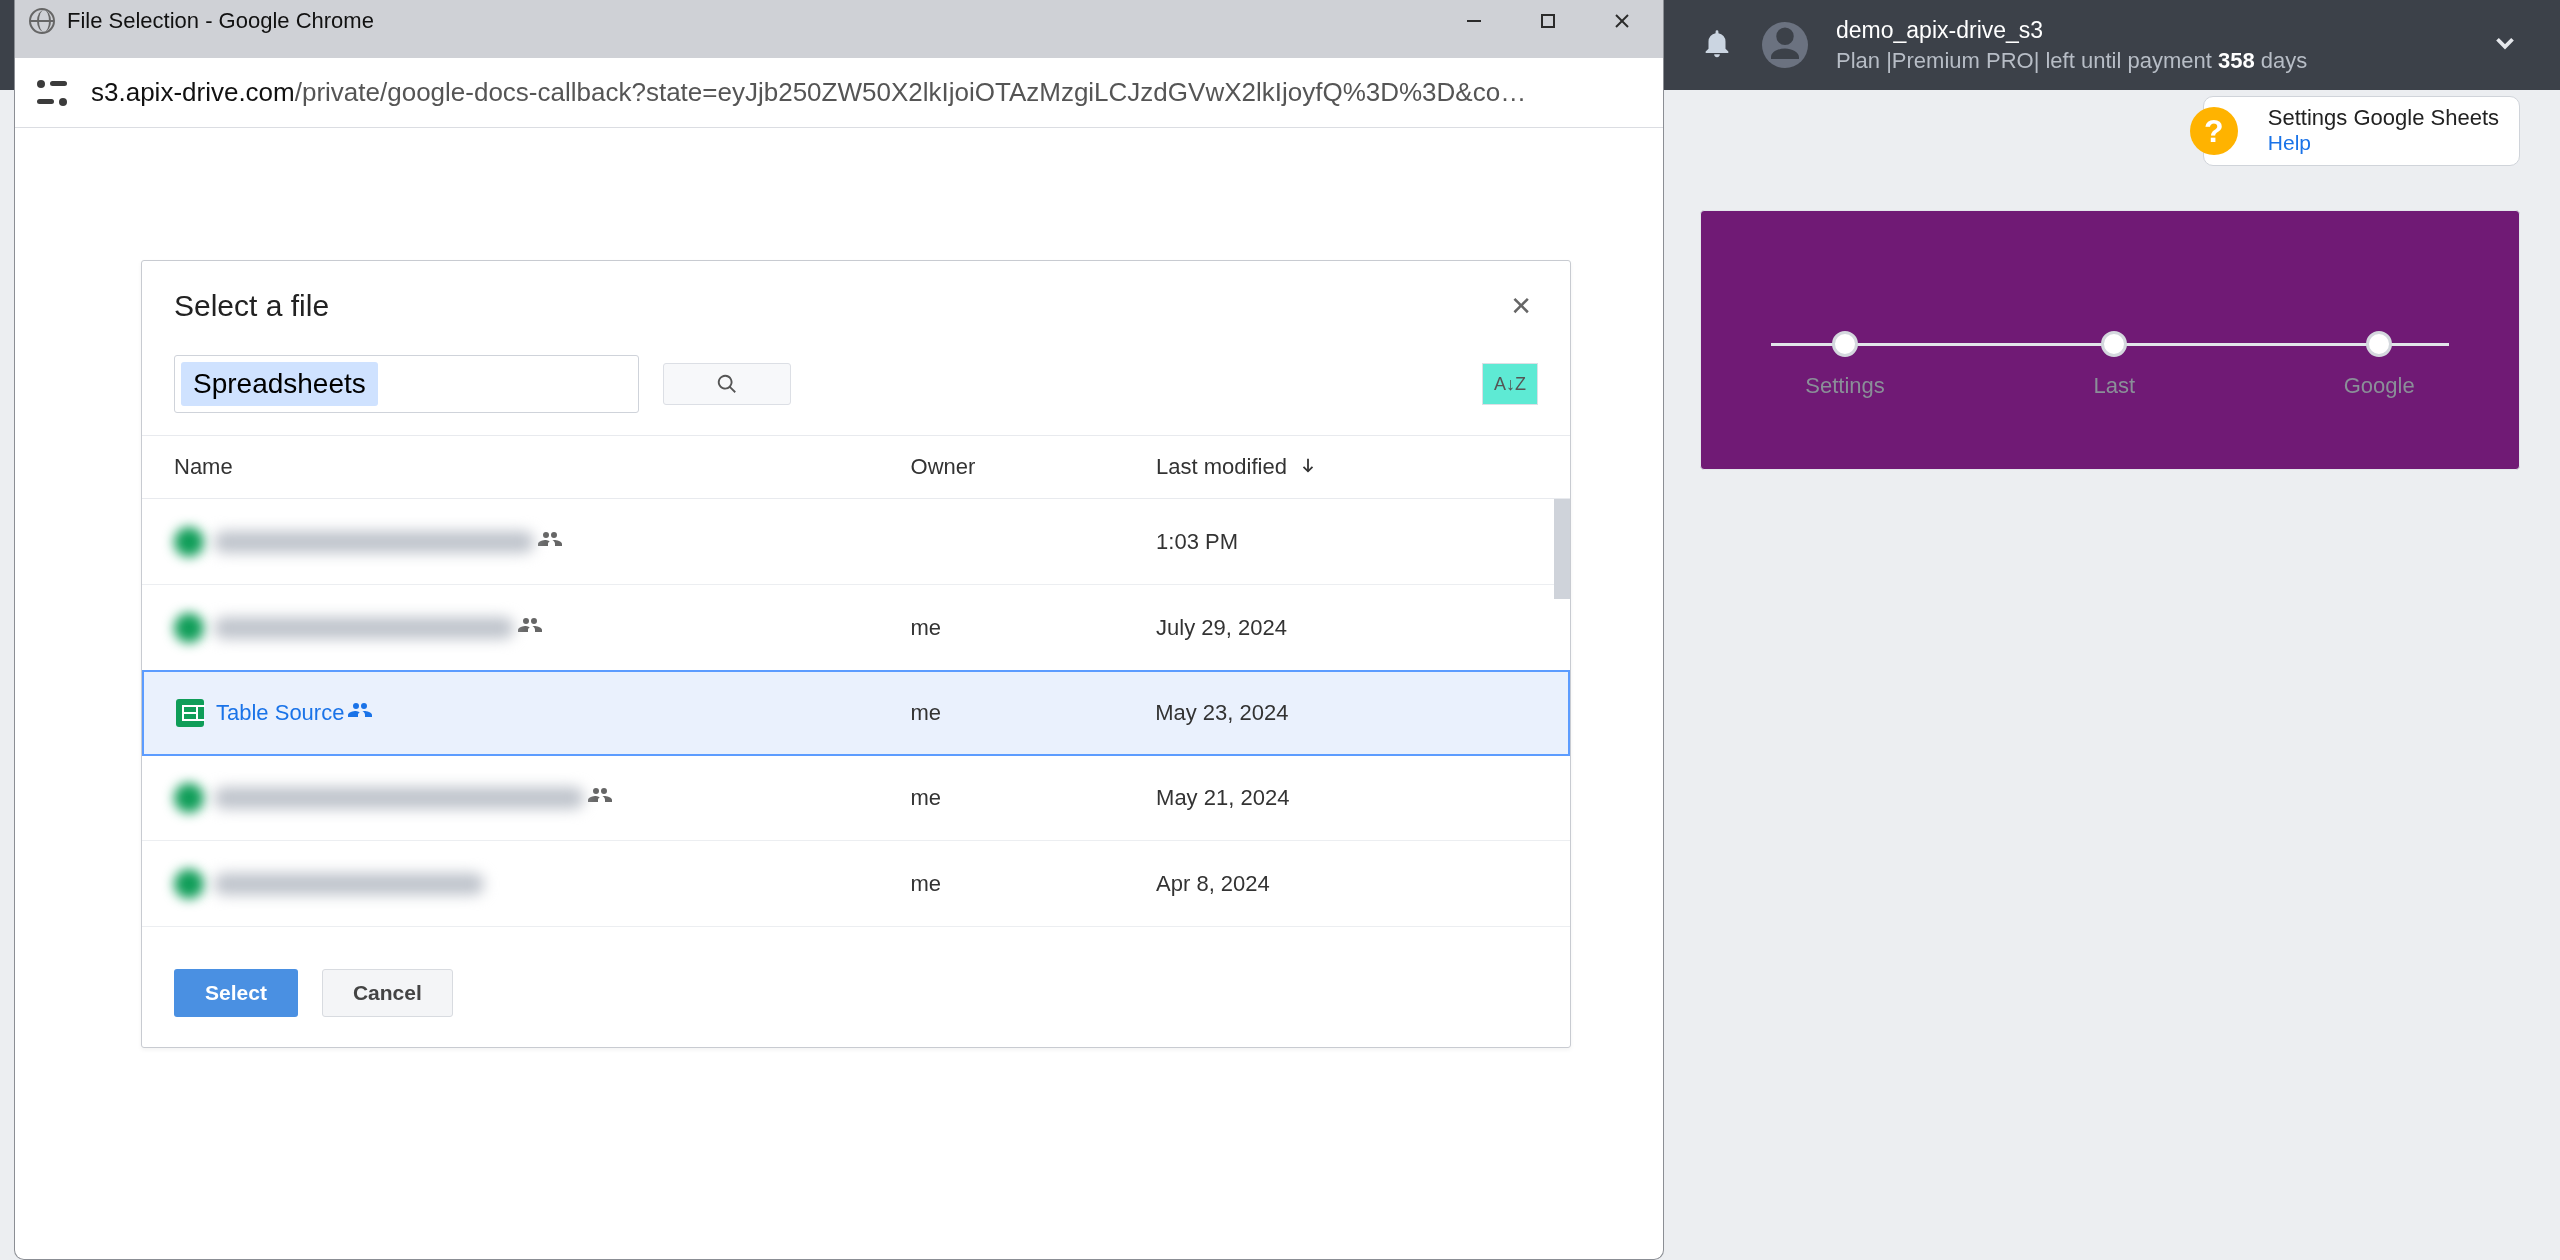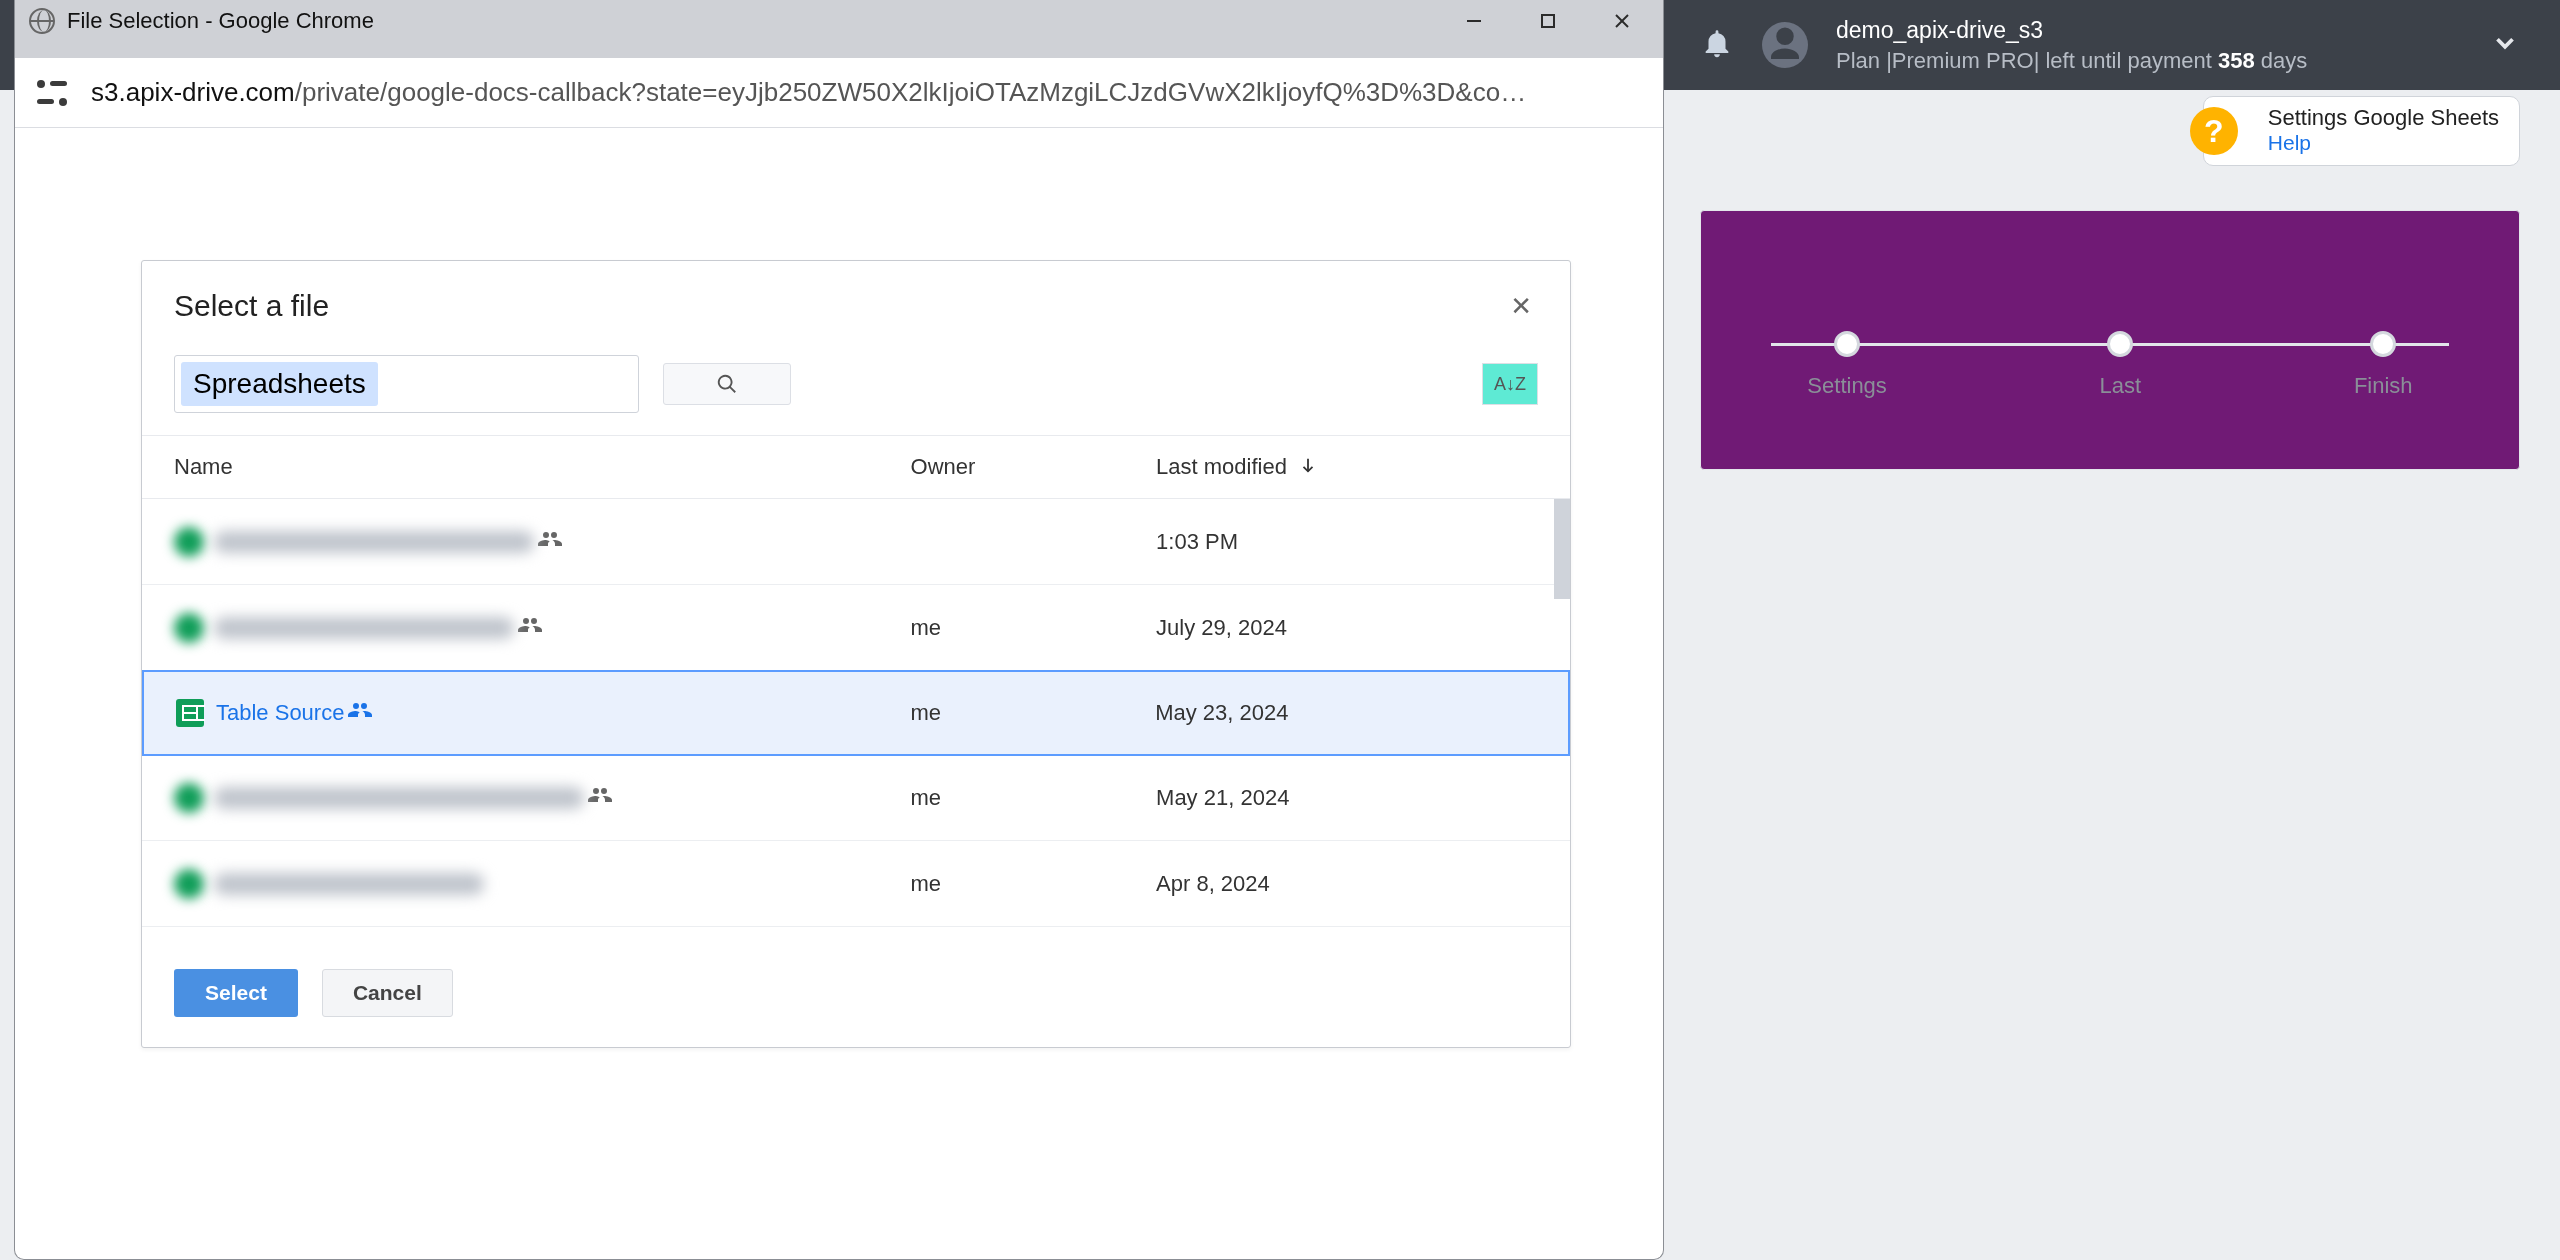--- a/index.html
+++ b/index.html
@@ -308,21 +308,21 @@
     <div class="wizard-step">
       <div class="wizard-dot"></div>
       <div class="wizard-label">Settings</div>
     </div>
     <div class="wizard-step">
       <div class="wizard-dot"></div>
       <div class="wizard-label">Last</div>
     </div>
     <div class="wizard-step">
       <div class="wizard-dot"></div>
-      <div class="wizard-label">Finish</div>
+      <div class="wizard-label">Google</div>
     </div>
   </div>
 </div>
 
 <div class="popup-window">
   <div class="titlebar">
     <span class="globe-icon"></span>
     <span class="titlebar-title">File Selection - Google Chrome</span>
     <span class="winbtn">
         <svg viewBox="0 0 20 20">

